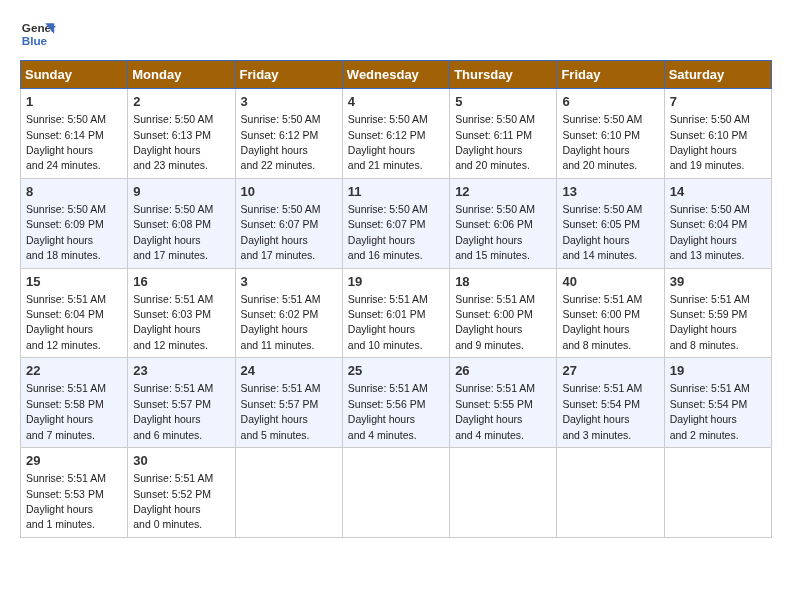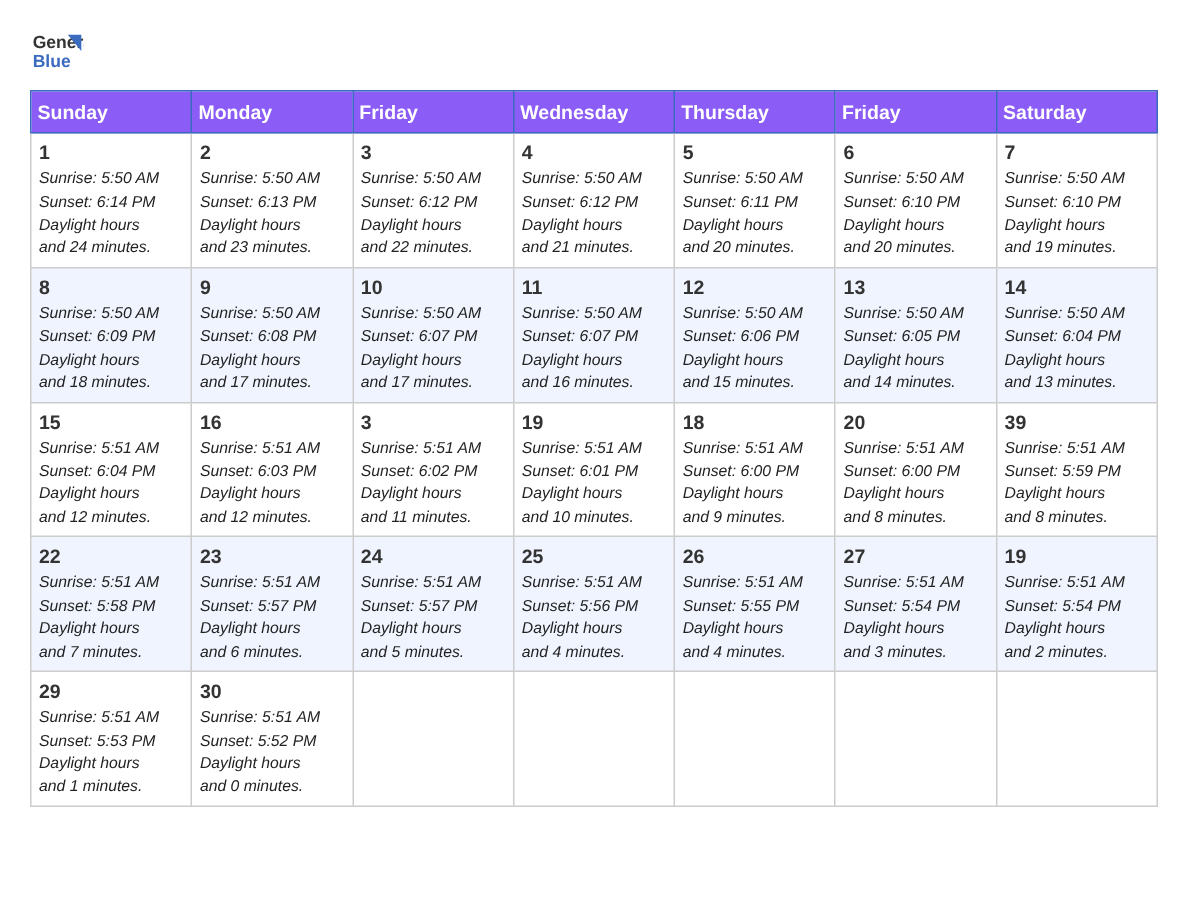--- a/index.html
+++ b/index.html
@@ -47,21 +47,21 @@
       font-size: 15px;
       color: #555;
       margin-top: 2px;
     }
     .calendar-table {
       width: 100%;
       border-collapse: collapse;
       font-size: 11px;
     }
     .calendar-table th {
-      background: #8b5cf6;
+      background: #a16207;
       color: #fff;
       padding: 6px 4px;
       text-align: left;
       font-size: 13px;
       font-weight: bold;
       border: 1px solid #3a6bbf;
     }
     .calendar-table td {
       border: 1px solid #ccc;
       vertical-align: top;
@@ -80,21 +80,20 @@
     .day-num {
       font-size: 13px;
       font-weight: bold;
       display: block;
       margin-bottom: 1px;
     }
     .day-info {
       font-size: 10.5px;
       line-height: 1.45;
       color: #222;
-      font-style: italic;
     }
     .empty-cell {
       background: #fff !important;
     }
   </style>
 </head>
 <body>
 
 <div class="header-area">
   <div class="logo">
@@ -202,21 +201,21 @@
         </td>
         <td>
           <span class="day-num">19</span>
           <span class="day-info">Sunrise: 5:51 AM<br>Sunset: 6:01 PM<br>Daylight hours<br>and 10 minutes.</span>
         </td>
         <td>
           <span class="day-num">18</span>
           <span class="day-info">Sunrise: 5:51 AM<br>Sunset: 6:00 PM<br>Daylight hours<br>and 9 minutes.</span>
         </td>
         <td>
-          <span class="day-num">20</span>
+          <span class="day-num">40</span>
           <span class="day-info">Sunrise: 5:51 AM<br>Sunset: 6:00 PM<br>Daylight hours<br>and 8 minutes.</span>
         </td>
         <td>
           <span class="day-num">39</span>
           <span class="day-info">Sunrise: 5:51 AM<br>Sunset: 5:59 PM<br>Daylight hours<br>and 8 minutes.</span>
         </td>
       </tr>
       <tr>
         <td>
           <span class="day-num">22</span>

